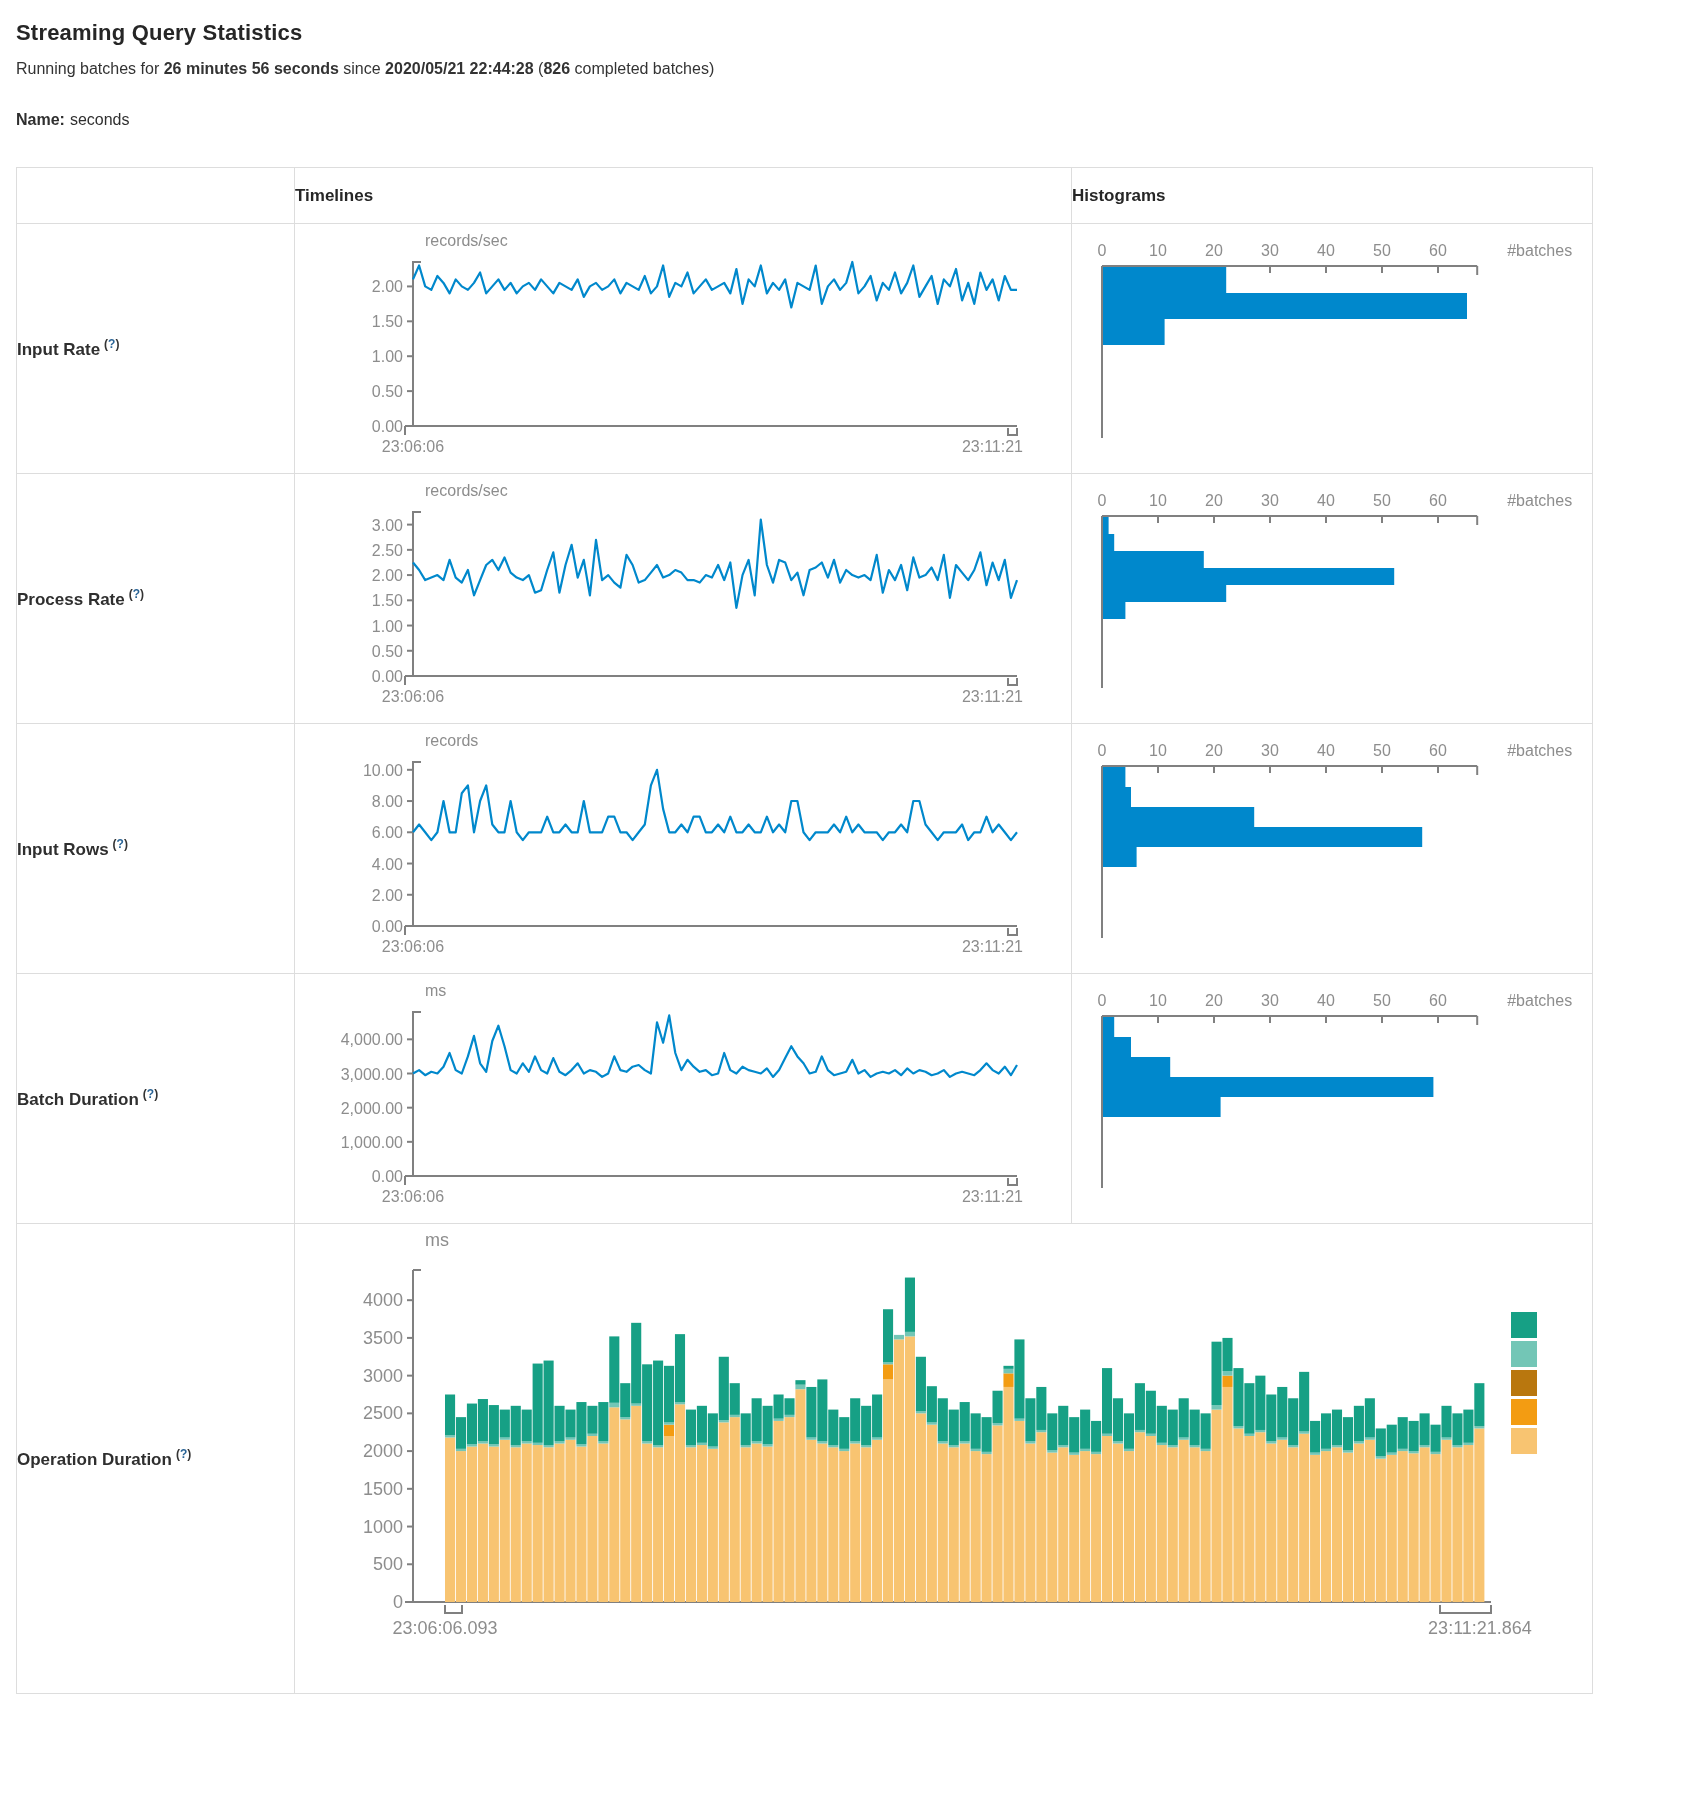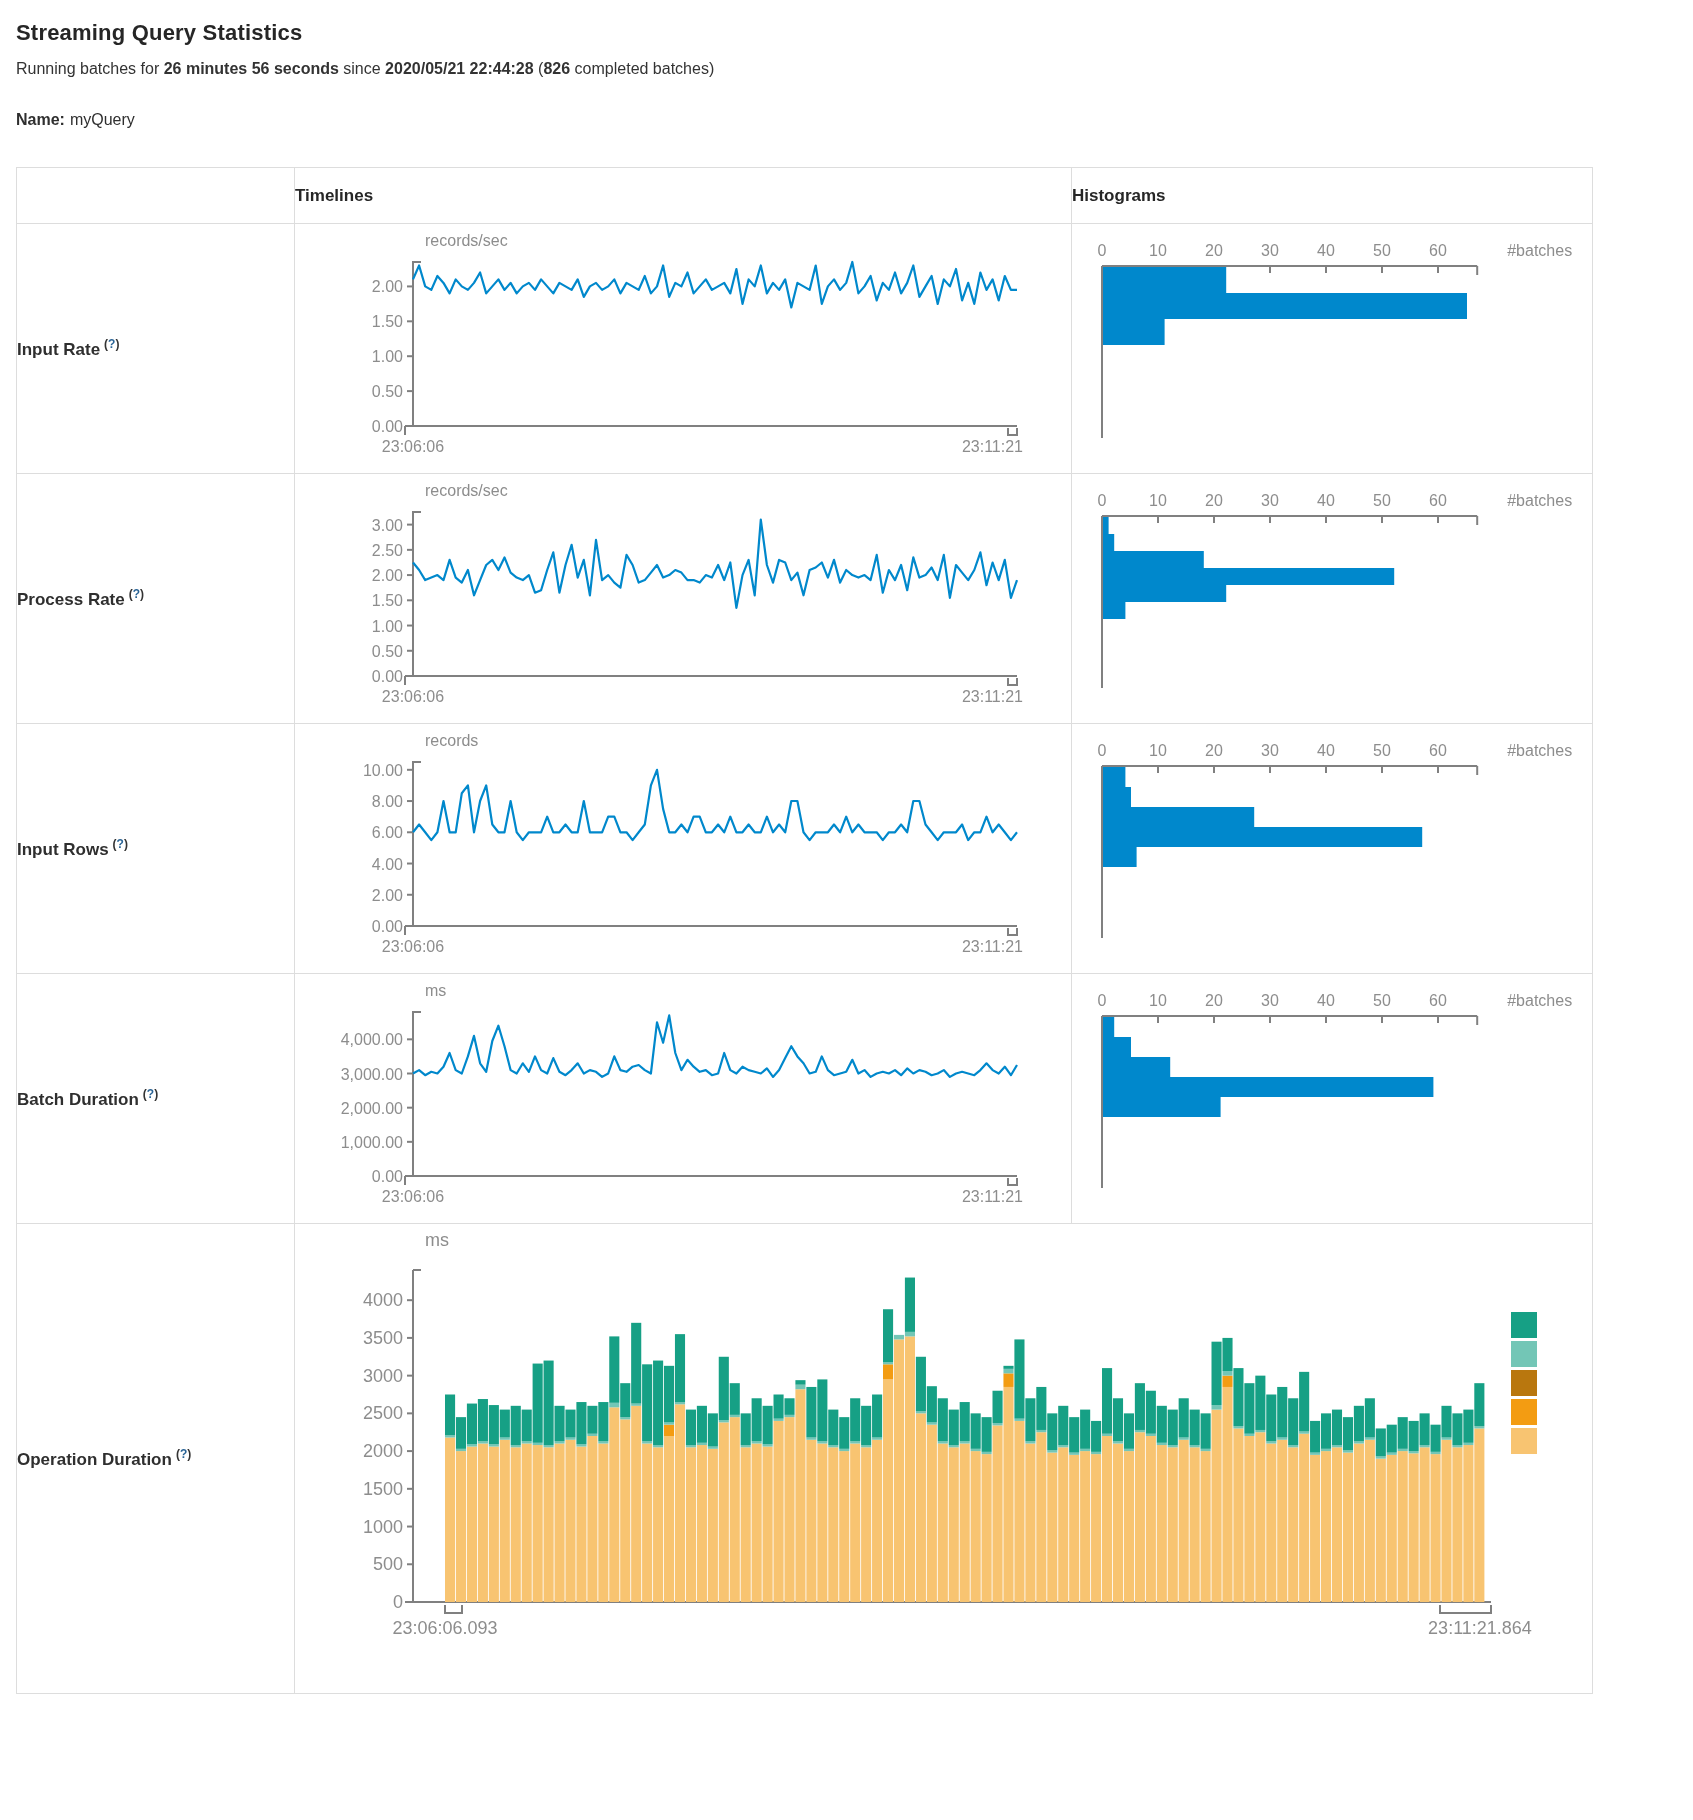--- a/index.html
+++ b/index.html
@@ -34,21 +34,21 @@
 </head>
 <body>
 
 <div class="page">
 
   <h1>Streaming Query Statistics</h1>
 
   <p class="subtitle"><span>Running batches for </span><b>26 minutes 56 seconds</b><span> since </span><b>2020/05/21 22:44:28</b><span> (</span><b>826</b><span> completed batches)</span></p>
 
   <div class="meta">
-    <div><b>Name:</b><span>myQuery</span></div>
+    <div><b>Name:</b><span>seconds</span></div>
   </div>
 
   <table class="stats">
     <thead>
       <tr>
         <th class="c1"></th>
         <th class="c2">Timelines</th>
         <th class="c3">Histograms</th>
       </tr>
     </thead>

